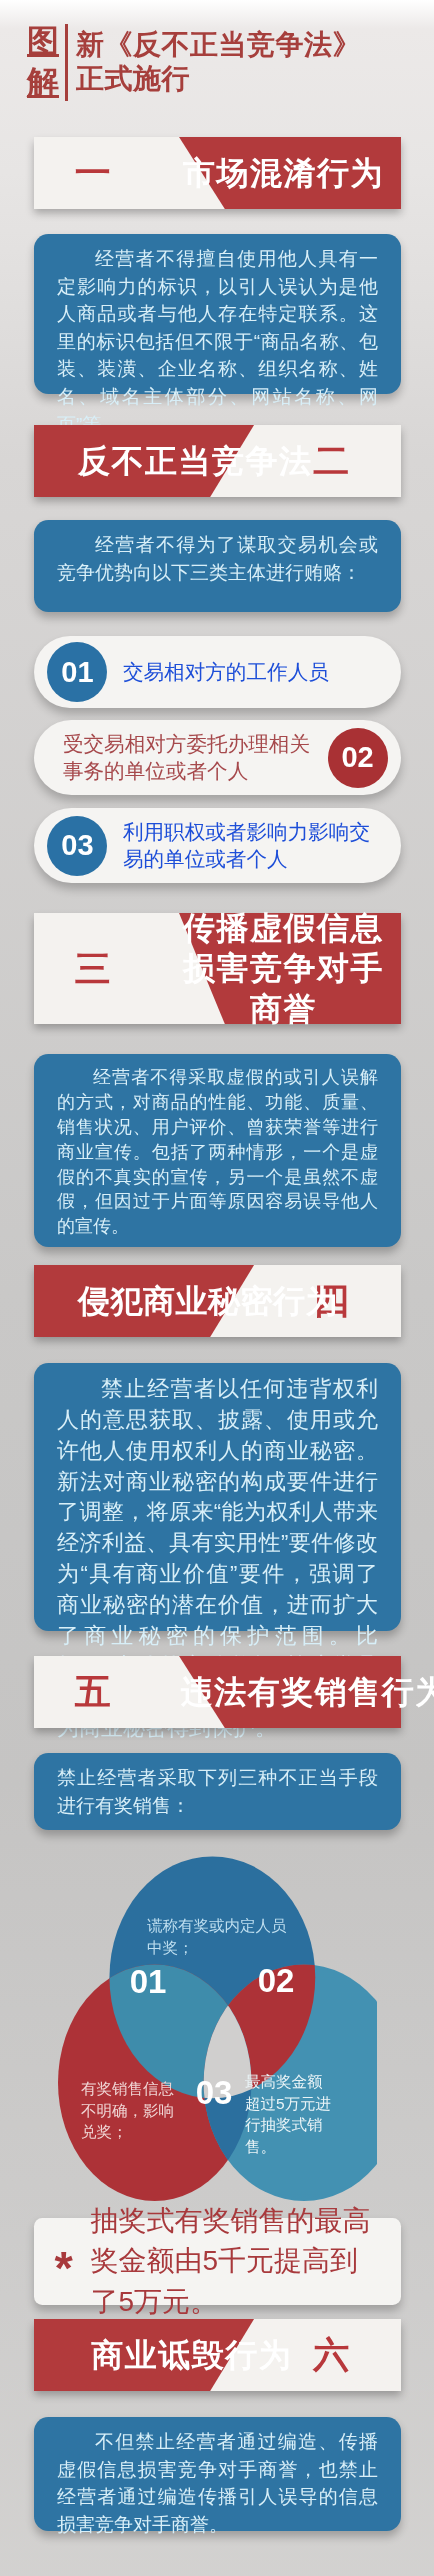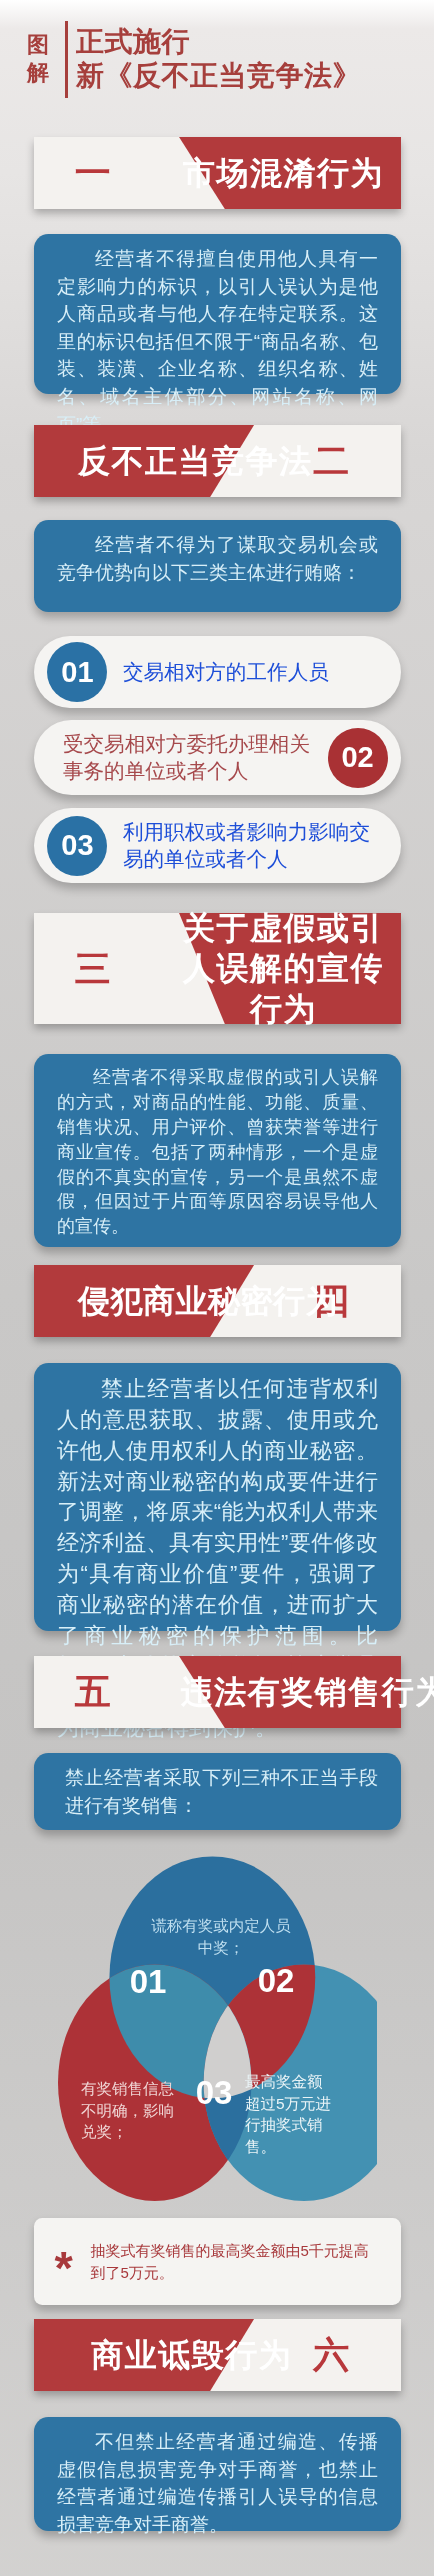--- a/index.html
+++ b/index.html
@@ -4,75 +4,75 @@
 <style>
   html,body{margin:0;padding:0;background:#bdbcbb;}
   #canvas{
     position:relative;width:435px;height:2872px;margin:0 auto;overflow:hidden;
     background:linear-gradient(180deg,#ffffff 0%, #ece9e8 1%, #e7e5e4 6%, #d8d6d5 16%, #c9c8c7 45%, #c5c4c3 62%, #cecdcc 80%, #d8d6d4 100%);
     font-family:"Liberation Sans","DejaVu Sans",sans-serif;
   }
   .abs{position:absolute;}
   
   .hdr{left:27px;top:20.6px;display:flex;align-items:center;gap:8.2px;}
-  .hdr-badge{width:30px;font-size:22px;font-weight:bold;color:#a63f3c;line-height:1.3;word-break:break-all;}
+  .hdr-badge{width:30px;font-size:32px;font-weight:bold;color:#a63f3c;line-height:1.3;word-break:break-all;text-decoration:underline;}
   .hdr-div{width:2.6px;height:77px;background:#a63f3c;}
   .hdr-title{font-size:28px;font-weight:bold;color:#a63f3c;line-height:1.22;letter-spacing:0.5px;}
   
   .banner{left:34px;width:367px;height:72px;background:#b23a3c;box-shadow:0 5.2px 8.2px rgba(0,0,0,.28);}
   .banner .tab{position:absolute;top:0;bottom:0;background:#f4f2ef;}
   .banner.num-left  .tab{left:0;width:52%;clip-path:polygon(0 0,76% 0,100% 100%,0 100%);}
   .banner.num-right .tab{right:0;width:52%;clip-path:polygon(23% 0,100% 0,100% 100%,0 100%);}
   .banner .num{position:absolute;top:50%;transform:translate(-50%,-50%);color:#b8383b;font-size:36px;font-weight:bold;}
   .banner.num-left  .num{left:16%;}
   .banner.num-right .num{left:81%;}
   .banner .btitle{position:absolute;top:50%;transform:translateY(-50%);color:#ffffff;font-size:32px;font-weight:bold;letter-spacing:1.5px;text-align:center;line-height:1.28;}
   .banner.num-left  .btitle{left:40%;width:56%;}
   .banner.num-right .btitle{left:12%;width:62%;}
   
   .bluebox{left:34px;width:367px;background:#2e74a3;border-radius:14.4px;box-shadow:0 5.2px 8.2px rgba(0,0,0,.24);
     color:#d8eff8;padding:11.3px 23px;box-sizing:border-box;}
   .bluebox p{margin:0;font-size:19px;line-height:1.45;text-indent:2em;text-align:justify;}
-  .bluebox.noindent p{text-indent:0;margin-left:8px;}
+  .bluebox.noindent p{text-indent:0;}
   
   .pill{left:34px;width:367px;background:#f5f4f2;border-radius:46px;box-shadow:0 6.2px 9.3px rgba(0,0,0,.22);
     display:flex;align-items:center;padding:6.2px 13.4px;box-sizing:border-box;}
   .pill .circ{width:60px;height:60px;border-radius:50%;display:flex;align-items:center;justify-content:center;
     color:#ffffff;font-size:29px;font-weight:bold;flex:none;}
   .circ-blue{background:#2a71a5;}
   .circ-red{background:#a93134;}
   .pill .ptxt{flex:1;padding:0 15.5px;font-size:20.6px;line-height:1.3;}
   .ptxt-blue{color:#1d4ed8;}
   .ptxt-red{color:#a6494c;}
   .pill.rev{flex-direction:row-reverse;}
   
   .venn{left:58px;top:1852px;width:319px;height:353px;}
   .venn svg{display:block;width:100%;height:100%;}
   .vnum{position:absolute;transform:translate(-50%,-50%);color:#ffffff;font-size:33px;font-weight:bold;}
   .vtxt{position:absolute;font-size:15.5px;line-height:1.4;}
-  .vtxt-top{left:89px;top:63px;width:148px;color:#bfdff0;text-align:center;}
+  .vtxt-top{left:89px;top:63px;width:148px;color:#bfdff0;}
   .vtxt-left{left:23px;top:226px;width:103px;color:#f0d6d5;}
   .vtxt-right{left:187px;top:219px;width:88px;color:#eaf4f7;}
   
   .starcard{left:34px;top:2218px;width:367px;height:87px;background:#f5f4f2;border-radius:8.2px;
     box-shadow:0 5.2px 8.2px rgba(0,0,0,.22);display:flex;align-items:center;padding:5.2px 20.6px;box-sizing:border-box;}
   .star{color:#a8393c;font-size:47px;font-weight:bold;line-height:0.6;flex:none;padding-top:13.4px;}
-  .starcard .ntxt{color:#a8393c;font-size:15px;line-height:1.45;padding-left:17.5px;}
+  .starcard .ntxt{color:#a8393c;font-size:28px;line-height:1.45;padding-left:17.5px;}
 </style>
 </head>
 <body>
 
 <div id="canvas">
 
   <div class="abs hdr">
     <div class="hdr-badge">图解</div>
     <div class="hdr-div"></div>
     <div class="hdr-title">
+      <div>新《反不正当竞争法》</div>
       <div>正式施行</div>
-      <div>新《反不正当竞争法》</div>
     </div>
   </div>
 
   <div class="abs banner num-left" style="top:137px;">
     <div class="tab"></div>
     <div class="num">一</div>
     <div class="btitle" style="white-space:nowrap;">市场混淆行为</div>
   </div>
   <div class="abs bluebox" style="top:234px;height:160px;">
     <p>经营者不得擅自使用他人具有一定影响力的标识，以引人误认为是他人商品或者与他人存在特定联系。这里的标识包括但不限于“商品名称、包装、装潢、企业名称、组织名称、姓名、域名主体部分、网站名称、网页”等。</p>
@@ -96,21 +96,21 @@
     <div class="ptxt ptxt-red">受交易相对方委托办理相关事务的单位或者个人</div>
   </div>
   <div class="abs pill" style="top:808px;min-height:75px;">
     <div class="circ circ-blue">03</div>
     <div class="ptxt ptxt-blue">利用职权或者影响力影响交易的单位或者个人</div>
   </div>
 
   <div class="abs banner num-left" style="top:913px;height:111px;">
     <div class="tab"></div>
     <div class="num">三</div>
-    <div class="btitle">关于虚假或引人误解的宣传行为</div>
+    <div class="btitle">传播虚假信息损害竞争对手商誉</div>
   </div>
   <div class="abs bluebox" style="top:1054px;height:193px;">
     <p style="font-size:18px;line-height:1.38;">经营者不得采取虚假的或引人误解的方式，对商品的性能、功能、质量、销售状况、用户评价、曾获荣誉等进行商业宣传。包括了两种情形，一个是虚假的不真实的宣传，另一个是虽然不虚假，但因过于片面等原因容易误导他人的宣传。</p>
   </div>
 
   <div class="abs banner num-right" style="top:1265px;">
     <div class="tab"></div>
     <div class="num">四</div>
     <div class="btitle" style="white-space:nowrap;letter-spacing:0.5px;">侵犯商业秘密行为</div>
   </div>

